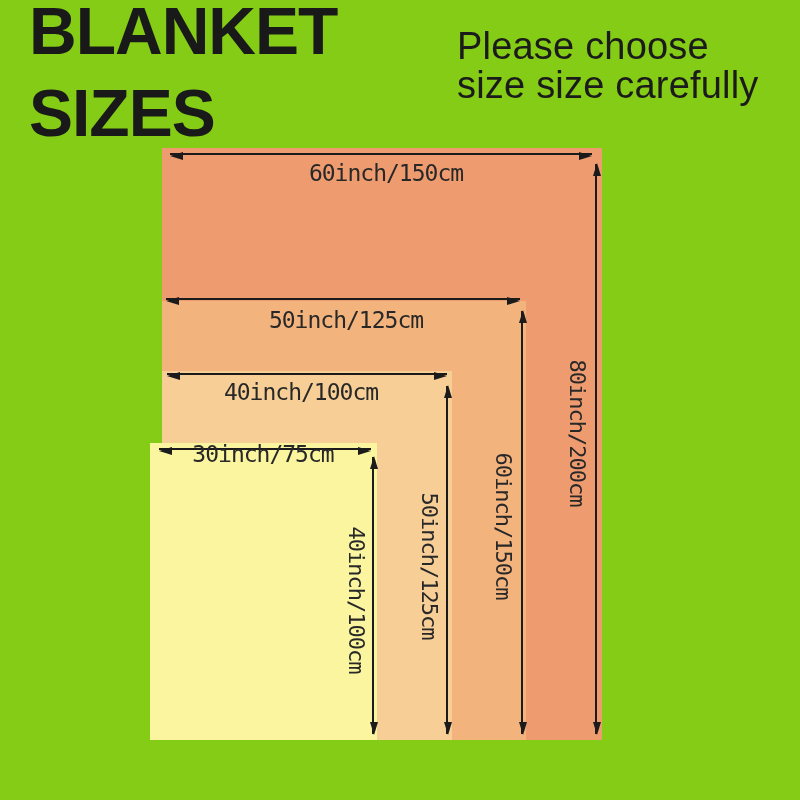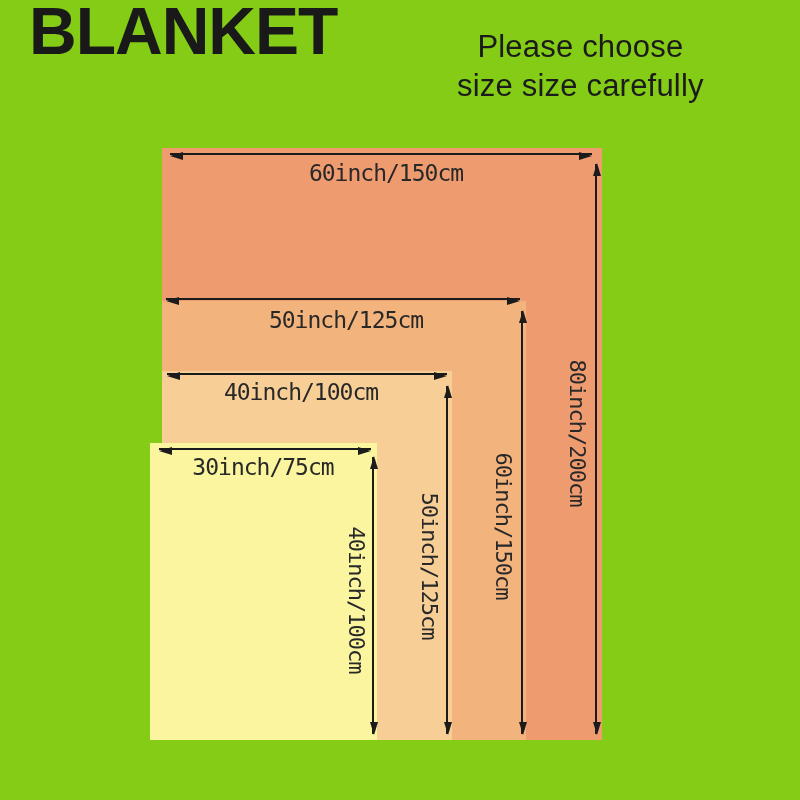--- a/index.html
+++ b/index.html
@@ -7,21 +7,21 @@
     position:relative;width:800px;height:800px;background:#84cc16;
     overflow:hidden;font-family:"Liberation Sans",sans-serif;
   }
   .title{
     position:absolute;left:29px;top:-10px;
     font-weight:bold;font-size:66px;line-height:82px;
     color:#191919;letter-spacing:-1px;
   }
   .subtitle{
     position:absolute;left:457px;top:27px;
-    font-size:31px;line-height:39px;color:#1b1b1b;letter-spacing:.2px;text-align:center;
+    font-size:38px;line-height:39px;color:#1b1b1b;letter-spacing:.2px;
   }
   #diagram{position:absolute;left:0;top:0;width:800px;height:800px;border-radius:12px;}
   .rect{position:absolute;}
   .h-arrow{position:absolute;height:0;border-top:2px solid #1b1b1b;}
   .h-arrow::before,.h-arrow::after{
     content:"";position:absolute;top:-3px;width:0;height:0;
     border-top:4px solid transparent;border-bottom:4px solid transparent;
   }
   .h-arrow::before{left:0;border-right:13px solid #1b1b1b;}
   .h-arrow::after{right:0;border-left:13px solid #1b1b1b;}
@@ -42,20 +42,21 @@
     font-family:"DejaVu Sans Mono",monospace;font-size:22px;line-height:24px;
     letter-spacing:-1px;color:#282828;
   }
 </style>
 </head>
 <body>
 
 <div class="canvas">
   <div class="title">
     <div>BLANKET</div>
+    <div>SIZES</div>
   </div>
   <div class="subtitle">
     <div>Please choose</div>
     <div>size size carefully</div>
   </div>
   <div id="diagram">
       <div class="rect" style="left: 162px; top: 148px; width: 440px; height: 592px; background: rgb(238, 156, 111);"></div>
       <div class="rect" style="left: 162px; top: 301px; width: 364px; height: 439px; background: rgb(243, 179, 124);"></div>
       <div class="rect" style="left: 162px; top: 371px; width: 290px; height: 369px; background: rgb(247, 206, 150);"></div>
       <div class="rect" style="left: 150px; top: 443px; width: 227px; height: 297px; background: rgb(250, 245, 158);"></div>
@@ -65,17 +66,17 @@
       <div class="v-label" style="left: 577px; top: 433px;">80inch/200cm</div>
       <div class="h-arrow" style="left: 166px; top: 298px; width: 354px;"></div>
       <div class="h-label" style="left: 346px; top: 308px;">50inch/125cm</div>
       <div class="v-arrow" style="left: 521px; top: 311px; height: 423px;"></div>
       <div class="v-label" style="left: 503px; top: 526px;">60inch/150cm</div>
       <div class="h-arrow" style="left: 167px; top: 373px; width: 280px;"></div>
       <div class="h-label" style="left: 301px; top: 380px;">40inch/100cm</div>
       <div class="v-arrow" style="left: 446px; top: 386px; height: 348px;"></div>
       <div class="v-label" style="left: 429px; top: 566px;">50inch/125cm</div>
       <div class="h-arrow" style="left: 159px; top: 448px; width: 212px;"></div>
-      <div class="h-label" style="left: 263px; top: 455px;">30inch/75cm</div>
+      <div class="h-label" style="left: 263px; top: 442px;">30inch/75cm</div>
       <div class="v-arrow" style="left: 372px; top: 457px; height: 277px;"></div>
       <div class="v-label" style="left: 356px; top: 600px;">40inch/100cm</div>
     </div>
 </div>
 
 </body></html>

